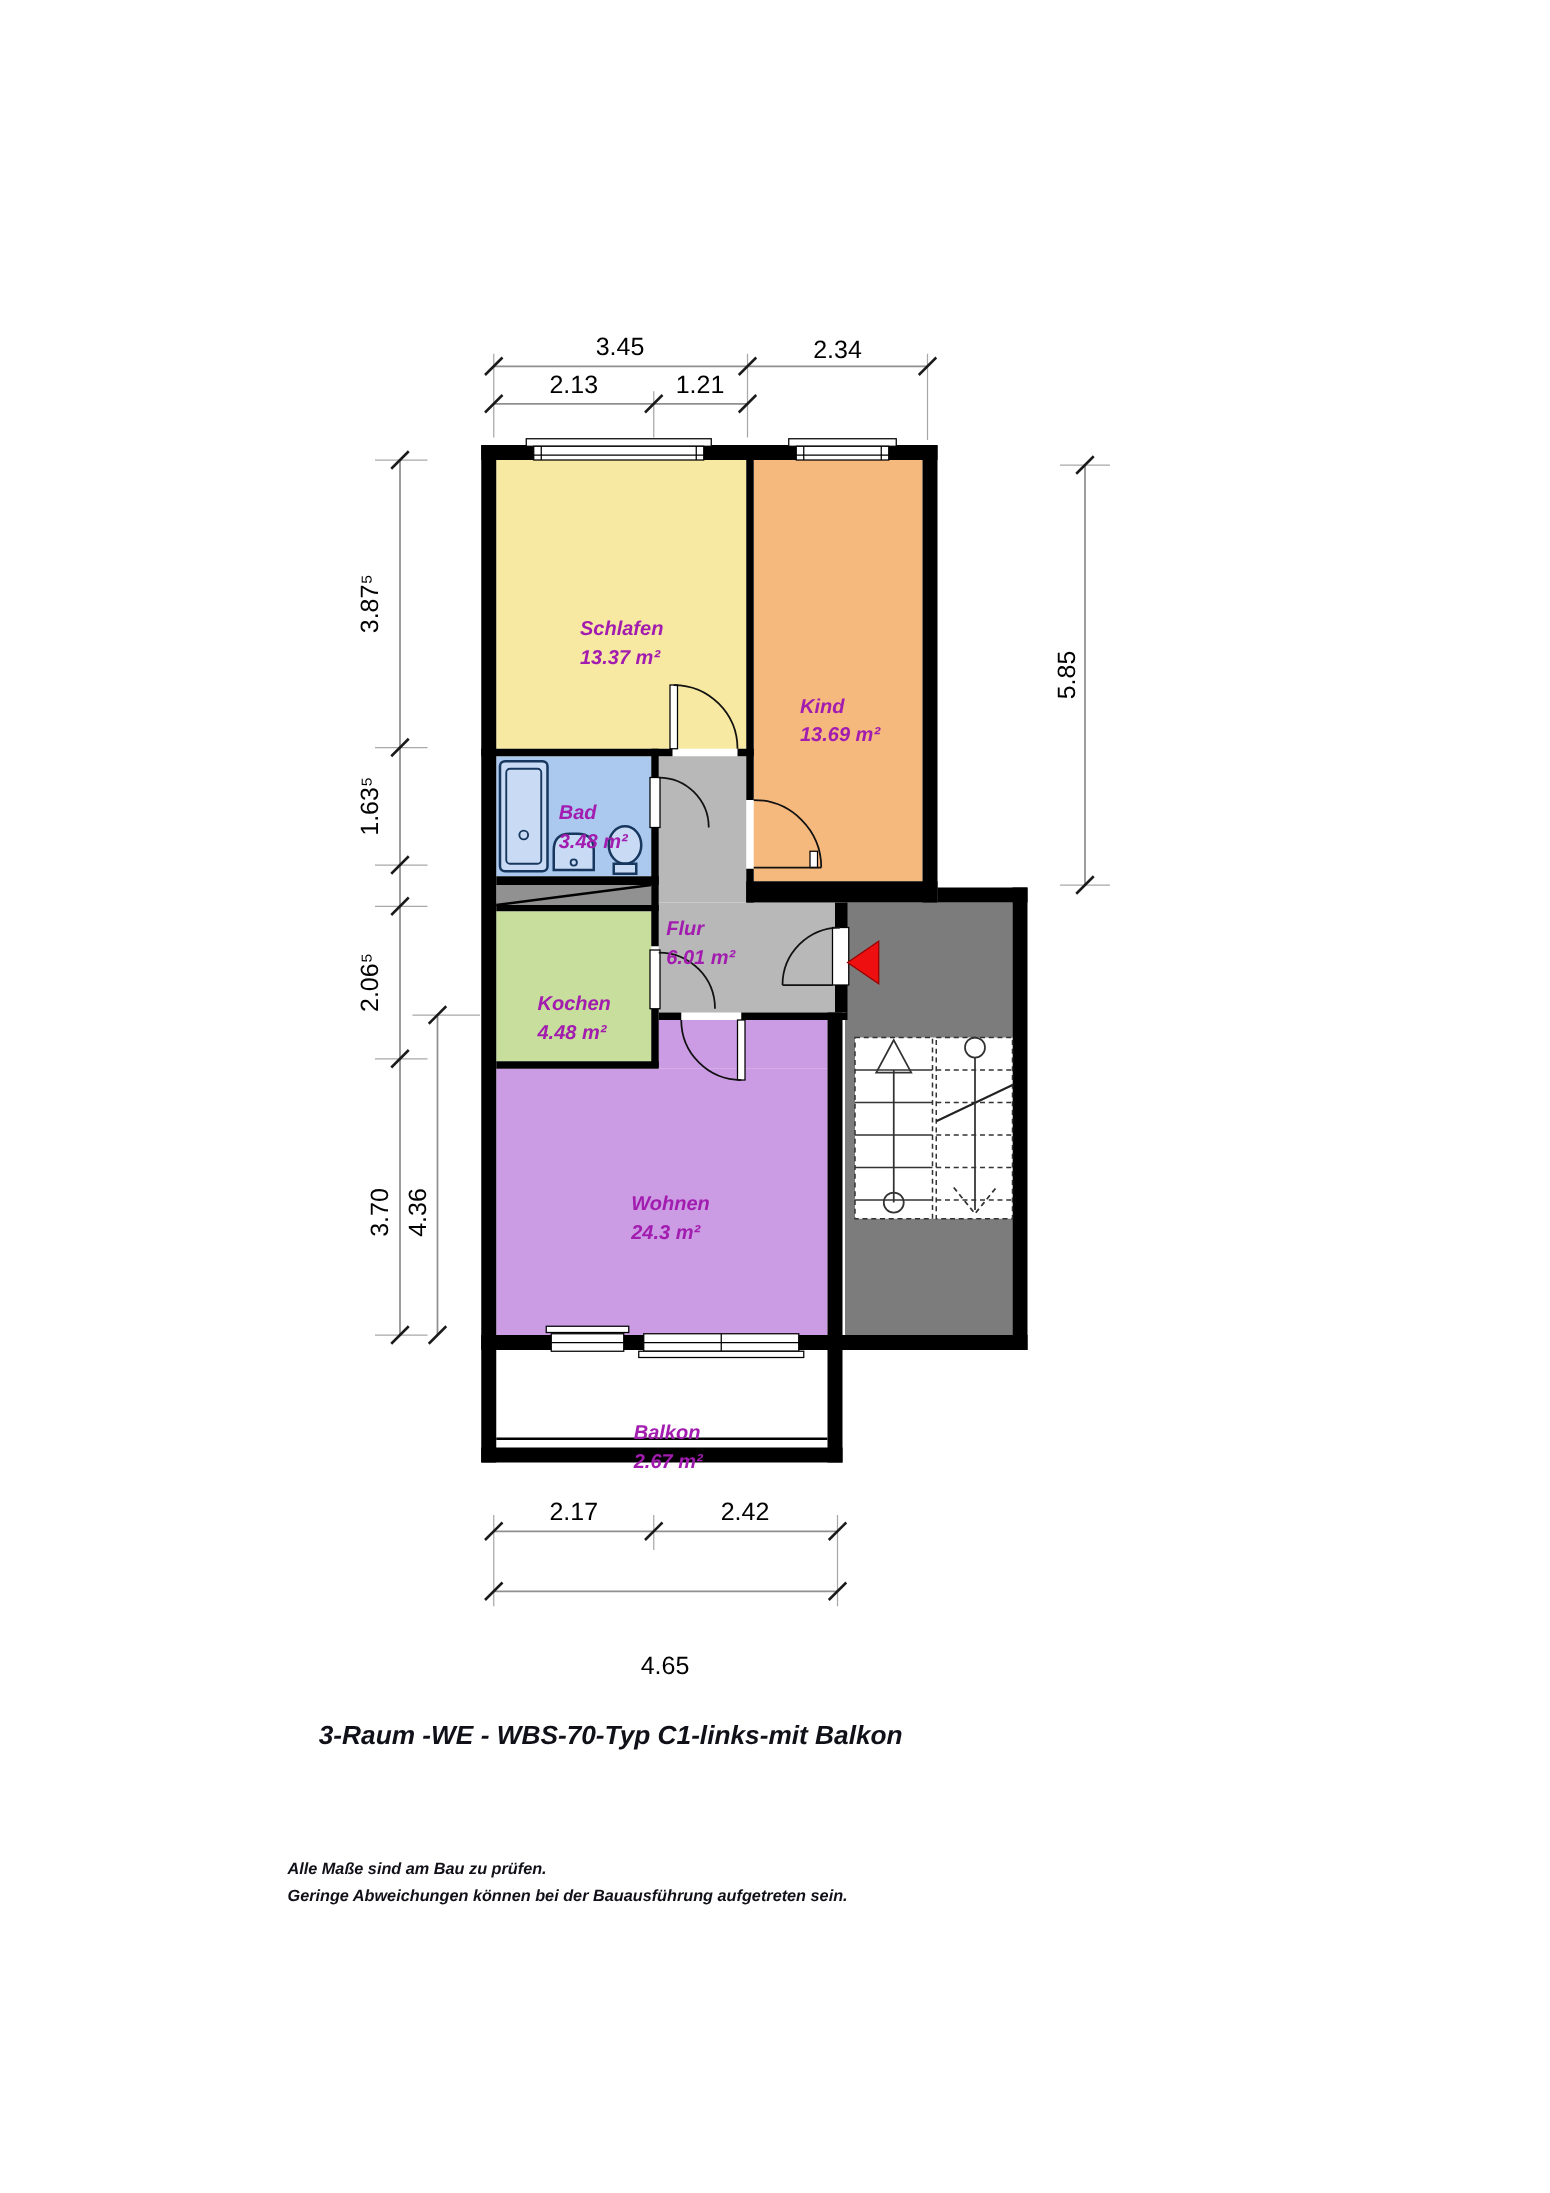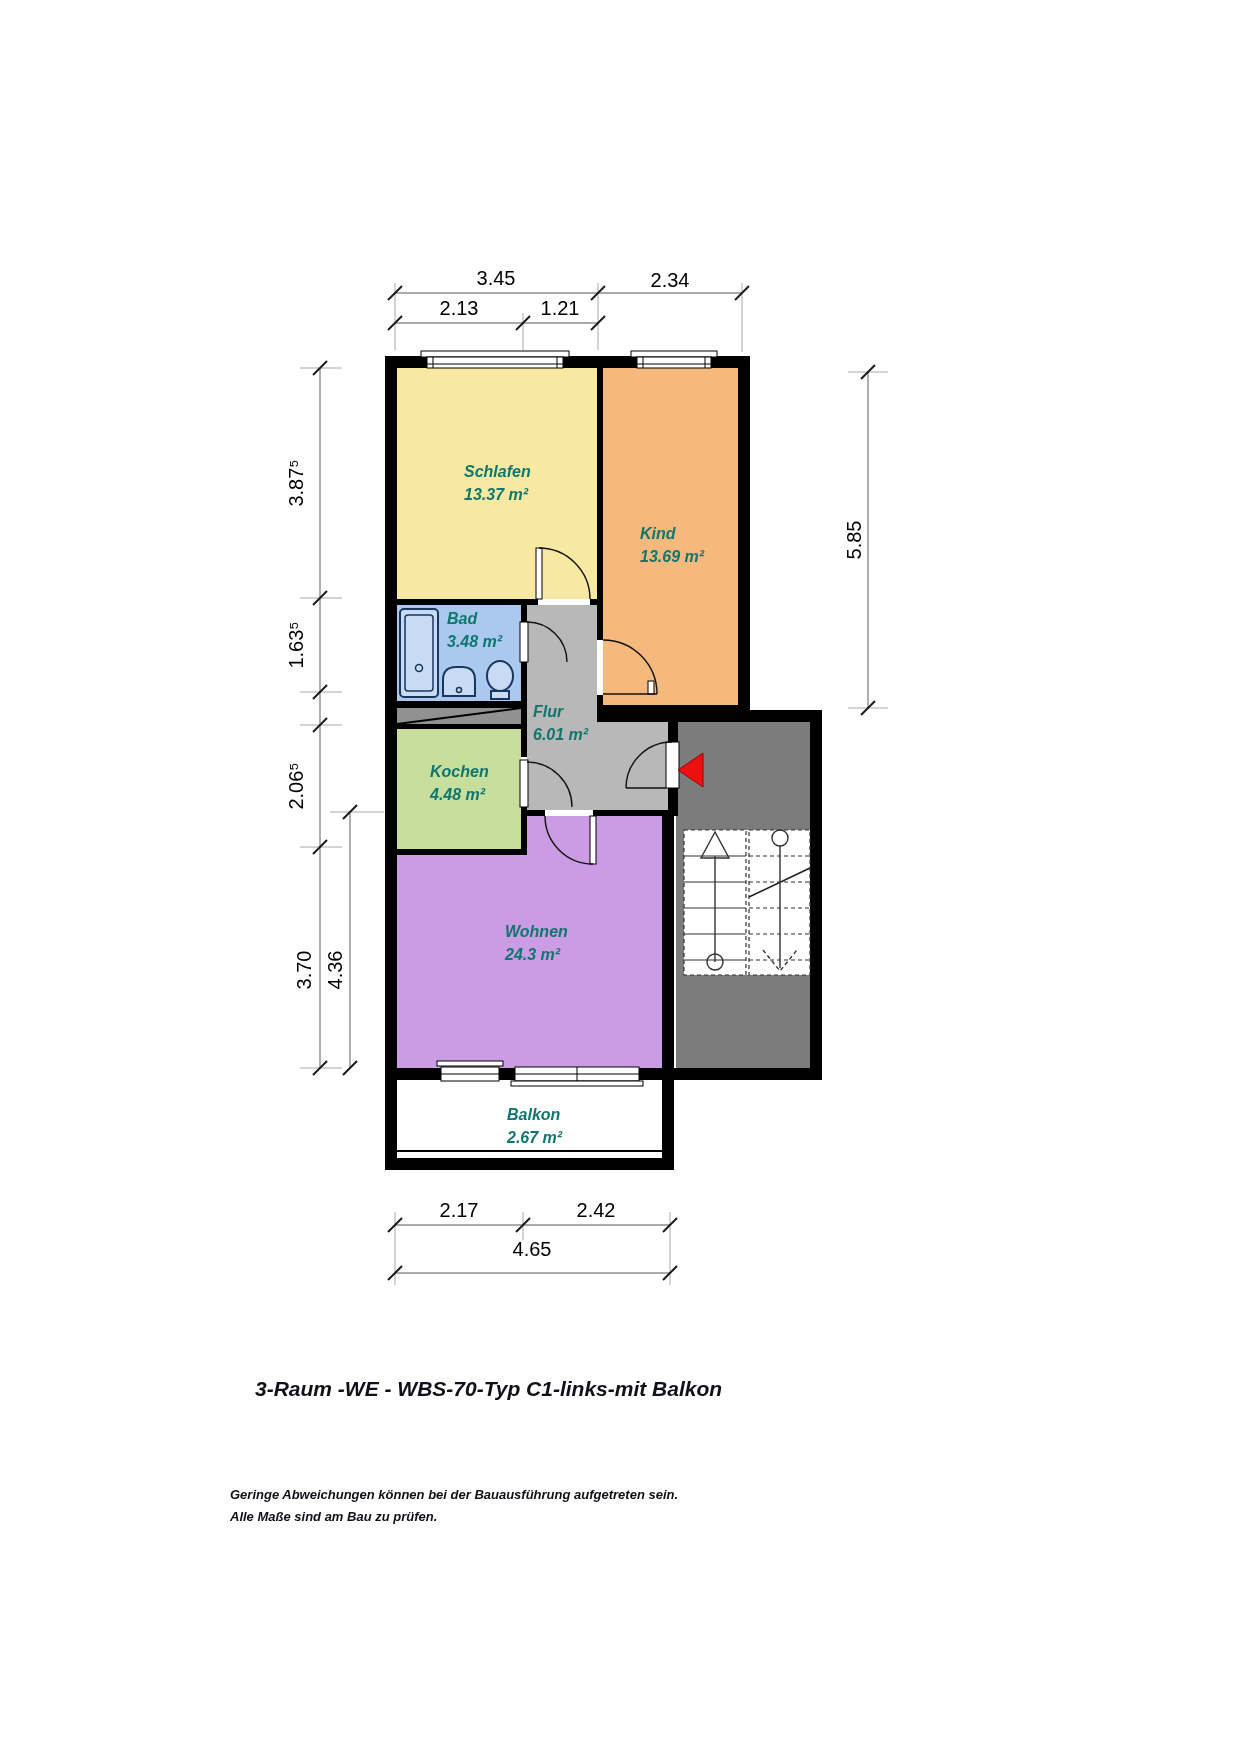--- a/index.html
+++ b/index.html
@@ -1,21 +1,21 @@
 <!DOCTYPE html>
 <html><head>
 <meta charset="utf-8">
 <style>
   html,body{margin:0;padding:0;background:#fff;}
   #canvas{position:relative;width:1240px;height:1552px;background:#ffffff;overflow:hidden;
           font-family:"Liberation Sans",sans-serif;}
   .room{position:absolute;}
   .wall{position:absolute;background:#000;}
   .room-label{position:absolute;font:italic bold 16px "Liberation Sans",sans-serif;
-              color:#0f766e;line-height:23px;white-space:nowrap;}
+              color:#a21caf;line-height:23px;white-space:nowrap;margin-top:32px;}
   .dim{position:absolute;font:20px "Liberation Sans",sans-serif;color:#000;
        width:120px;height:24px;text-align:center;white-space:nowrap;}
   .dim.rot{width:130px;transform:rotate(-90deg);}
   #plan-title{position:absolute;left:255px;top:1377px;
               font:italic bold 21px "Liberation Sans",sans-serif;color:#101018;}
   .note-line{font:italic bold 13px "Liberation Sans",sans-serif;color:#101018;line-height:22px;}
   #notes{position:absolute;left:230px;top:1484px;}
   svg{position:absolute;left:0;top:0;pointer-events:none;}
 </style>
 </head>
@@ -216,21 +216,21 @@
   <div class="dim" style="left:399px;top:297px;">2.13</div>
   <div class="dim" style="left:500px;top:297px;">1.21</div>
   <div class="dim rot" style="left:232px;top:471px;">3.87⁵</div>
   <div class="dim rot" style="left:232px;top:633px;">1.63⁵</div>
   <div class="dim rot" style="left:232px;top:774px;">2.06⁵</div>
   <div class="dim rot" style="left:240px;top:958px;">3.70</div>
   <div class="dim rot" style="left:271px;top:958px;">4.36</div>
   <div class="dim rot" style="left:790px;top:528px;">5.85</div>
   <div class="dim" style="left:399px;top:1199px;">2.17</div>
   <div class="dim" style="left:536px;top:1199px;">2.42</div>
-  <div class="dim" style="left:472px;top:1238px;">4.65</div>
+  <div class="dim" style="left:472px;top:1322px;">4.65</div>
 
   <div class="room-label" style="left:464px;top:460px;">
     <div>Schlafen</div>
     <div>13.37 m²</div>
   </div>
   <div class="room-label" style="left:640px;top:522px;">
     <div>Kind</div>
     <div>13.69 m²</div>
   </div>
   <div class="room-label" style="left:447px;top:607px;">
@@ -249,17 +249,17 @@
     <div>Wohnen</div>
     <div>24.3 m²</div>
   </div>
   <div class="room-label" style="left:507px;top:1103px;">
     <div>Balkon</div>
     <div>2.67 m²</div>
   </div>
 
   <div id="plan-title">3-Raum -WE - WBS-70-Typ C1-links-mit Balkon</div>
   <div id="notes">
+    <div class="note-line">Alle Maße sind am Bau zu prüfen.</div>
     <div class="note-line">Geringe Abweichungen können bei der Bauausführung aufgetreten sein.</div>
-    <div class="note-line">Alle Maße sind am Bau zu prüfen.</div>
   </div>
 
 </div>
 
 </body></html>

